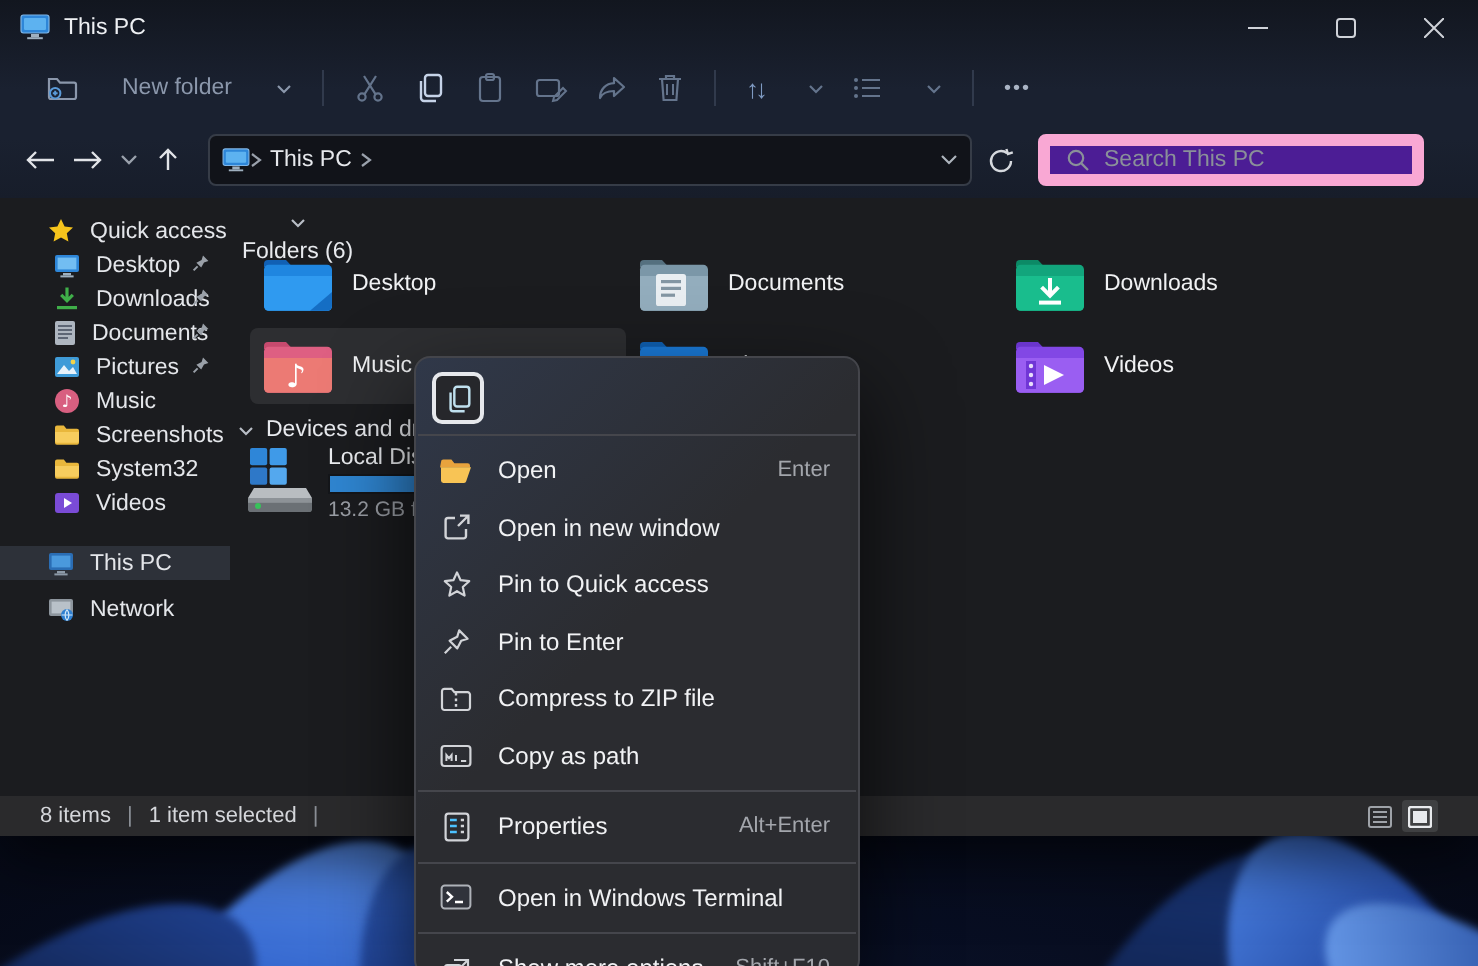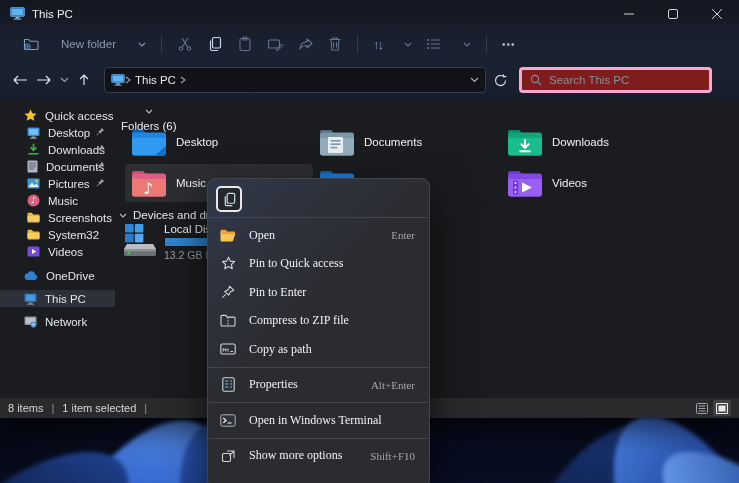--- a/index.html
+++ b/index.html
@@ -54,21 +54,21 @@
     display:flex; align-items:center; }
   .navbtn { width:24px; height:24px; display:flex; align-items:center; justify-content:center;
     color:#d6d9de; border-radius:4px; }
   .navbtn.small { width:16px; color:#9aa1ac; }
   .addressbox { margin-left:8px; width:382px; height:26px; border:1px solid #363c47; background:#111319;
     border-radius:4px; display:flex; align-items:center; padding:0 6px; }
   .crumb-txt { font-size:11.5px; color:#e6e8ec; margin:0 4px; }
   .crumb-sep { color:#9aa1ac; display:flex; }
   .addr-right { margin-left:auto; display:flex; align-items:center; gap:8px; color:#aeb4bd; }
   .refresh { margin-left:8px; color:#d6d9de; }
-  .searchbox { margin-left:12px; width:193px; height:26px; border:3px solid #f9a8d4; background:#7f1d1d;
+  .searchbox { margin-left:12px; width:193px; height:26px; border:6px solid #f9a8d4; background:#4c1d95;
     border-radius:4px; display:flex; align-items:center; padding:0 8px; gap:7px; }
   .searchbox input { background:transparent; border:none; outline:none; color:#9aa0a8;
     font-size:11.5px; width:140px; font-family:"Liberation Sans",sans-serif; }
   .searchbox input::placeholder { color:#8a9099; }
 
   
   .winbody { position:absolute; left:0; top:99px; width:739px; height:299px; background:#1b1c1f; display:flex; }
   .sidebar { width:115px; height:100%; padding-top:8px; position:relative; font-size:11.5px; color:#e4e6ea; }
   .side-item { height:17px; display:flex; align-items:center; padding-left:24px; position:relative; }
   .side-item.child { padding-left:27px; }
@@ -91,36 +91,36 @@
 
   .drive { position:absolute; left:6px; top:124px; display:flex; gap:5px; }
   .drive-details { width:62px; }
   .drive-name { font-size:11.5px; color:#eceef1; white-space:nowrap; }
   .drive-bar { margin-top:2px; width:62px; height:10px; background:#3a3f46; border:1px solid #14161a; }
   .drive-bar-fill { height:100%; width:100%; background:#2f86d2; }
   .drive-free { margin-top:2px; font-size:10.5px; color:#9b9fa6; white-space:nowrap; }
 
   
   .statusbar { position:absolute; left:0; top:398px; width:739px; height:20px; background:#2a2a2c;
-    display:flex; align-items:center; font-size:11px; color:#d4d6da; padding:0 8px; }
+    display:flex; align-items:center; font-size:11px; color:#d4d6da; padding:0 20px; }
   .statusbar .sdiv { margin:0 8px; color:#8b8f96; }
   .view-toggles { margin-left:auto; display:flex; gap:2px; }
   .vbtn { width:18px; height:16px; display:flex; align-items:center; justify-content:center; border-radius:2px; }
   .vbtn.active { background:#3f4042; }
 
   
   .cmenu { position:absolute; left:207px; top:178px; width:223px; height:310px;
     background:linear-gradient(135deg, rgba(52,66,94,.55) 0%, rgba(43,44,49,0) 45%), #2b2c30;
     border:1px solid #44454b; border-radius:8px; box-shadow:0 18px 44px rgba(0,0,0,.7);
     padding-top:5px; overflow:hidden; }
   .cmenu-iconbar { height:30px; display:flex; align-items:center; padding-left:8px; }
   .focus-ico { width:26px; height:26px; border:2px solid #e6e8ec; border-radius:5px;
     display:flex; align-items:center; justify-content:center; color:#bfe0ee; background:#26272b; }
   .cmenu-sep { height:1px; background:#45464c; margin:3px 1px; }
-  .citem { height:28.5px; display:flex; align-items:center; padding:0 14px 0 12px; gap:13px;font-family:Liberation Serif, serif; }
+  .citem { height:28.5px; display:flex; align-items:center; padding:0 14px 0 12px; gap:13px; }
   .citem .ci { width:16px; display:flex; justify-content:center; color:#d2d4d8; }
   .citem .clabel { font-size:12px; color:#f1f2f4; white-space:nowrap; }
   .citem .cshort { margin-left:auto; font-size:11px; color:#a3a6ac; }
 
   svg { display:block; }
 </style>
 </head>
 <body>
 
 <div class="desktop">
@@ -433,28 +433,20 @@
       <div class="side-item child">
         <span>
             <svg width="13" height="11" viewBox="0 0 13 11">
               <rect x="0.5" y="0.5" width="12" height="10" rx="1.5" fill="#7a4bd6"></rect>
               <path d="M5 3 L9 5.5 L5 8 Z" fill="#ffffff"></path>
             </svg>
           </span>
         <span class="lbl">Videos</span>
       </div>
       <div class="gap7"></div>
-      <div class="side-item">
-        <span>
-            <svg width="14" height="10" viewBox="0 0 14 10">
-              <path d="M4 9 a3.2 3.2 0 0 1 -0.4 -6.4 a4 4 0 0 1 7.6 0.9 a2.8 2.8 0 0 1 -0.6 5.5 z" fill="#2f7fd0"></path>
-            </svg>
-          </span>
-        <span class="lbl">OneDrive</span>
-      </div>
       <div class="gap6"></div>
       <div class="side-item selected">
         <span>
             <svg width="13" height="12" viewBox="0 0 13 12">
               <rect x="0.5" y="0.5" width="12" height="8.5" rx="1" fill="#2a6db4"></rect>
               <rect x="1.8" y="1.8" width="9.4" height="5.9" fill="#4a99dd"></rect>
               <rect x="4.5" y="9.5" width="4" height="1.2" fill="#8d9aa8"></rect>
               <rect x="3.2" y="10.7" width="6.6" height="1" fill="#8d9aa8"></rect>
             </svg>
           </span>
@@ -634,20 +626,30 @@
     <span class="ci">
       <svg width="16" height="13" viewBox="0 0 16 13">
           <path d="M0.5 2 a1.2 1.2 0 0 1 1.2-1.2 h4 l1.5 1.8 h6.6 a1.2 1.2 0 0 1 1.2 1.2 v1 h-15 z" fill="#e8a33d"></path>
           <path d="M0.5 4.6 h13.2 l1.8 0 l-2.4 7 a1.2 1.2 0 0 1 -1.1 0.9 h-10.3 a1.2 1.2 0 0 1 -1.2 -1.2 z" fill="#f8c455"></path>
         </svg>
     </span>
     <span class="clabel">Open</span>
     <span class="cshort">Enter</span>
   </div>
 
+  <div class="citem">
+    <span class="ci">
+      <svg width="15" height="15" viewBox="0 0 15 15">
+          <path d="M6.5 3 H3 a1.2 1.2 0 0 0 -1.2 1.2 V12 a1.2 1.2 0 0 0 1.2 1.2 h7.8 A1.2 1.2 0 0 0 12 12 V8.5" fill="none" stroke="currentColor" stroke-width="1.2"></path>
+          <path d="M9 1.8 h4.2 V6 M13 2 L8 7" fill="none" stroke="currentColor" stroke-width="1.2"></path>
+        </svg>
+    </span>
+    <span class="clabel">Open in new window</span>
+    <span class="cshort"></span>
+  </div>
 
   <div class="citem">
     <span class="ci">
       <svg width="15" height="15" viewBox="0 0 15 15">
           <path d="M7.5 1.2 L9.3 5.1 L13.6 5.6 L10.4 8.5 L11.3 12.8 L7.5 10.6 L3.7 12.8 L4.6 8.5 L1.4 5.6 L5.7 5.1 Z" fill="none" stroke="currentColor" stroke-width="1.1" stroke-linejoin="round"></path>
         </svg>
     </span>
     <span class="clabel">Pin to Quick access</span>
     <span class="cshort"></span>
   </div>

